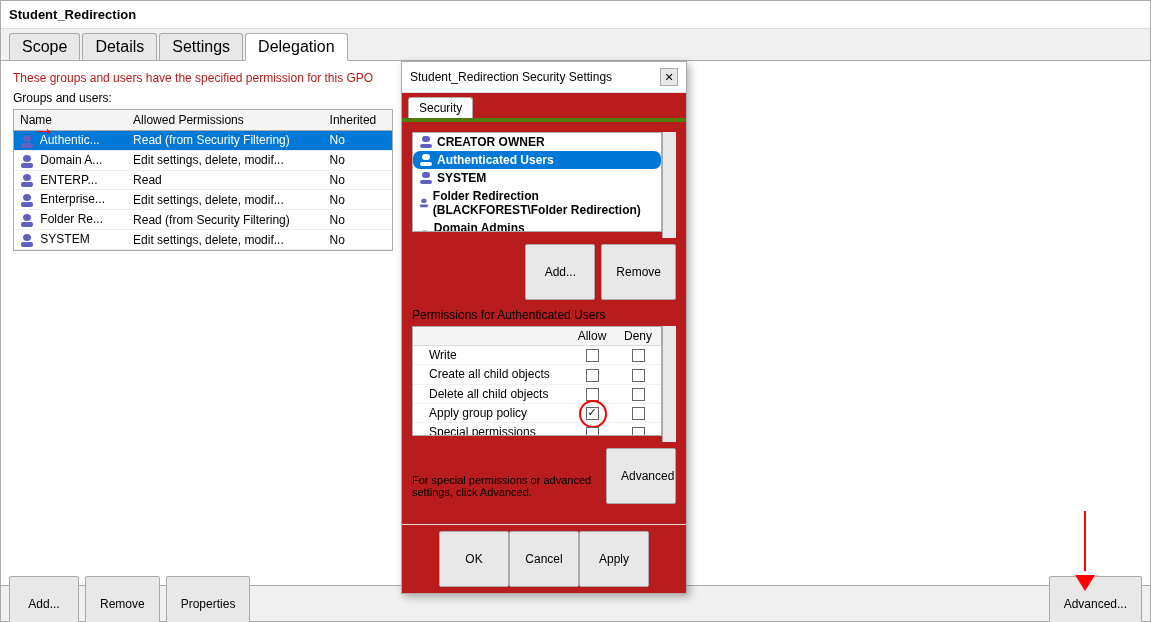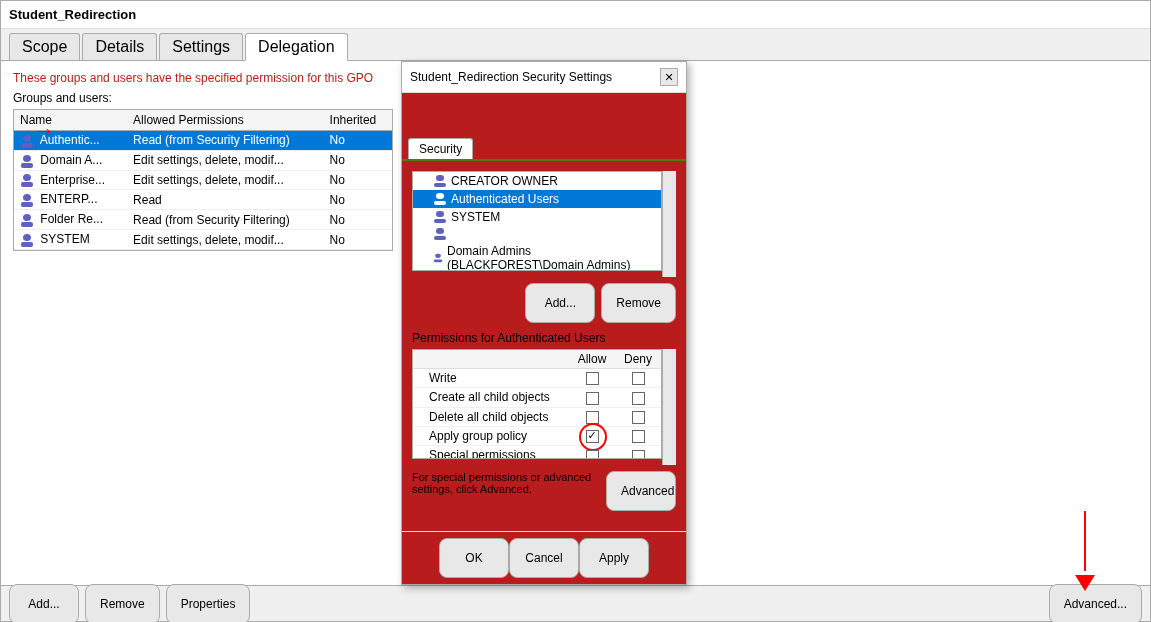--- a/index.html
+++ b/index.html
@@ -119,26 +119,26 @@
       height: 36px;
       border-top: 1px solid #aaa;
       background: #f0f0f0;
       display: flex;
       align-items: center;
       padding: 0 8px;
       gap: 6px;
     }
 
     .btn {
-      padding: 12px 14px;
+      padding: 20px 14px;
       border: 1px solid #aaa;
       background: #e8e8e8;
       cursor: pointer;
       font-size: 12px;
-      border-radius: 8px;
+      border-radius: 2px;
       min-width: 70px;
       text-align: center;
     }
 
     .btn-right {
       margin-left: auto;
     }
 
     
     .dialog-overlay {
@@ -169,23 +169,22 @@
       border: 1px solid #aaa;
       cursor: pointer;
       display: flex;
       align-items: center;
       justify-content: center;
       font-size: 11px;
     }
 
     .dialog-tabs {
       display: flex;
-      border-bottom: 2px solid #4d7c0f;
+      border-bottom: 4px solid #4d7c0f;
       padding: 4px 6px 0 6px;
-      margin-top: 41px;
     }
 
     .dialog-tab {
       padding: 3px 10px;
       border: 1px solid #aaa;
       border-bottom: none;
       background: #fff;
       border-radius: 3px 3px 0 0;
       font-size: 12px;
     }
@@ -203,29 +202,31 @@
     .user-names-list {
       width: 100%;
       height: 100px;
       border: 1px solid #aaa;
       background: #fff;
       overflow-y: scroll;
       margin-bottom: 6px;
     }
 
     .user-names-list .user-item {
-      padding: 2px 20px;
+      padding: 2px 6px;
       display: flex;
       align-items: center;
       font-size: 12px;
+      font-weight: bold;
     }
 
     .user-names-list .user-item.selected {
       background: #0078d7;
       color: #fff;
+      border-radius: 7px;
     }
 
     .user-icon-small {
       width: 14px;
       height: 12px;
       margin-right: 4px;
       display: inline-flex;
       align-items: center;
     }
 
@@ -298,21 +299,21 @@
     }
 
     .advanced-text {
       font-size: 11px;
       color: #000;
       margin-bottom: 6px;
     }
 
     .advanced-row {
       display: flex;
-      align-items: flex-start;
+      align-items: flex-end;
       gap: 8px;
       margin-bottom: 10px;
     }
 
     .dialog-bottom {
       display: flex;
       justify-content: center;
       gap: 0;
       padding: 6px;
       border-top: 1px solid #ddd;
@@ -414,34 +415,34 @@
             </td>
             <td>Edit settings, delete, modif...</td>
             <td>No</td>
           </tr>
           <tr>
             <td>
               <svg class="user-icon" viewBox="0 0 14 14">
                   <rect x="3" y="1" width="8" height="7" rx="4" fill="#6060c0"></rect>
                   <rect x="1" y="9" width="12" height="5" rx="2" fill="#6060c0"></rect>
                 </svg>
-              <span>Enterprise...</span>
+              <span>ENTERP...</span>
             </td>
-            <td>Edit settings, delete, modif...</td>
+            <td>Read</td>
             <td>No</td>
           </tr>
           <tr>
             <td>
               <svg class="user-icon" viewBox="0 0 14 14">
                   <rect x="3" y="1" width="8" height="7" rx="4" fill="#6060c0"></rect>
                   <rect x="1" y="9" width="12" height="5" rx="2" fill="#6060c0"></rect>
                 </svg>
-              <span>ENTERP...</span>
+              <span>Enterprise...</span>
             </td>
-            <td>Read</td>
+            <td>Edit settings, delete, modif...</td>
             <td>No</td>
           </tr>
           <tr>
             <td>
               <svg class="user-icon" viewBox="0 0 14 14">
                   <rect x="3" y="1" width="8" height="7" rx="4" fill="#6060c0"></rect>
                   <rect x="1" y="9" width="12" height="5" rx="2" fill="#6060c0"></rect>
                 </svg>
               <span>Folder Re...</span>
             </td>
@@ -517,20 +518,21 @@
                 <rect x="3" y="0" width="8" height="6" rx="3" fill="#6060c0"></rect>
                 <rect x="1" y="8" width="12" height="4" rx="2" fill="#6060c0"></rect>
               </svg>
             <span>SYSTEM</span>
           </div>
           <div class="user-item">
             <svg class="user-icon-small" viewBox="0 0 14 12">
                 <rect x="3" y="0" width="8" height="6" rx="3" fill="#6060c0"></rect>
                 <rect x="1" y="8" width="12" height="4" rx="2" fill="#6060c0"></rect>
               </svg>
+            <span>Folder Redirection (BLACKFOREST\Folder Redirection)</span>
           </div>
           <div class="user-item">
             <svg class="user-icon-small" viewBox="0 0 14 12">
                 <rect x="3" y="0" width="8" height="6" rx="3" fill="#6060c0"></rect>
                 <rect x="1" y="8" width="12" height="4" rx="2" fill="#6060c0"></rect>
               </svg>
             <span>Domain Admins (BLACKFOREST\Domain Admins)</span>
           </div>
         </div>
         <div class="scrollbar-stub"></div>

